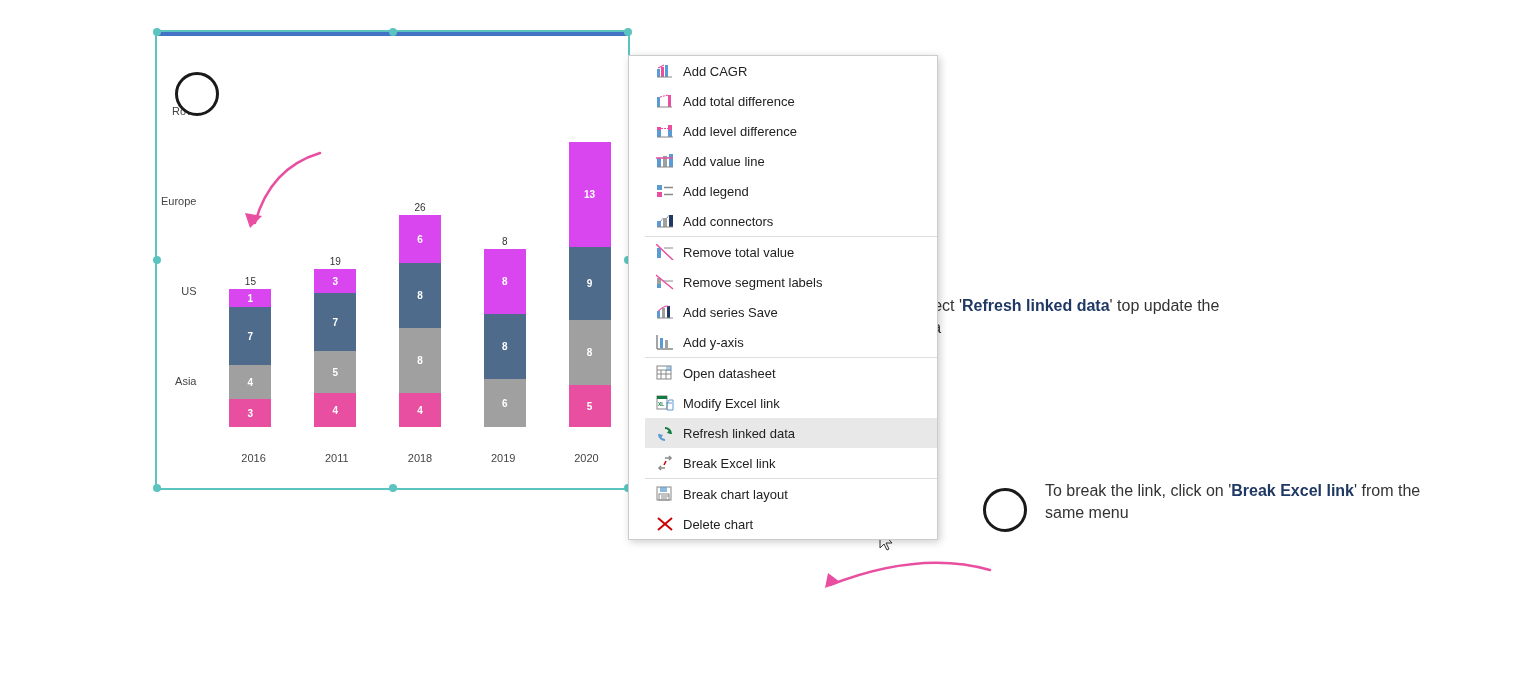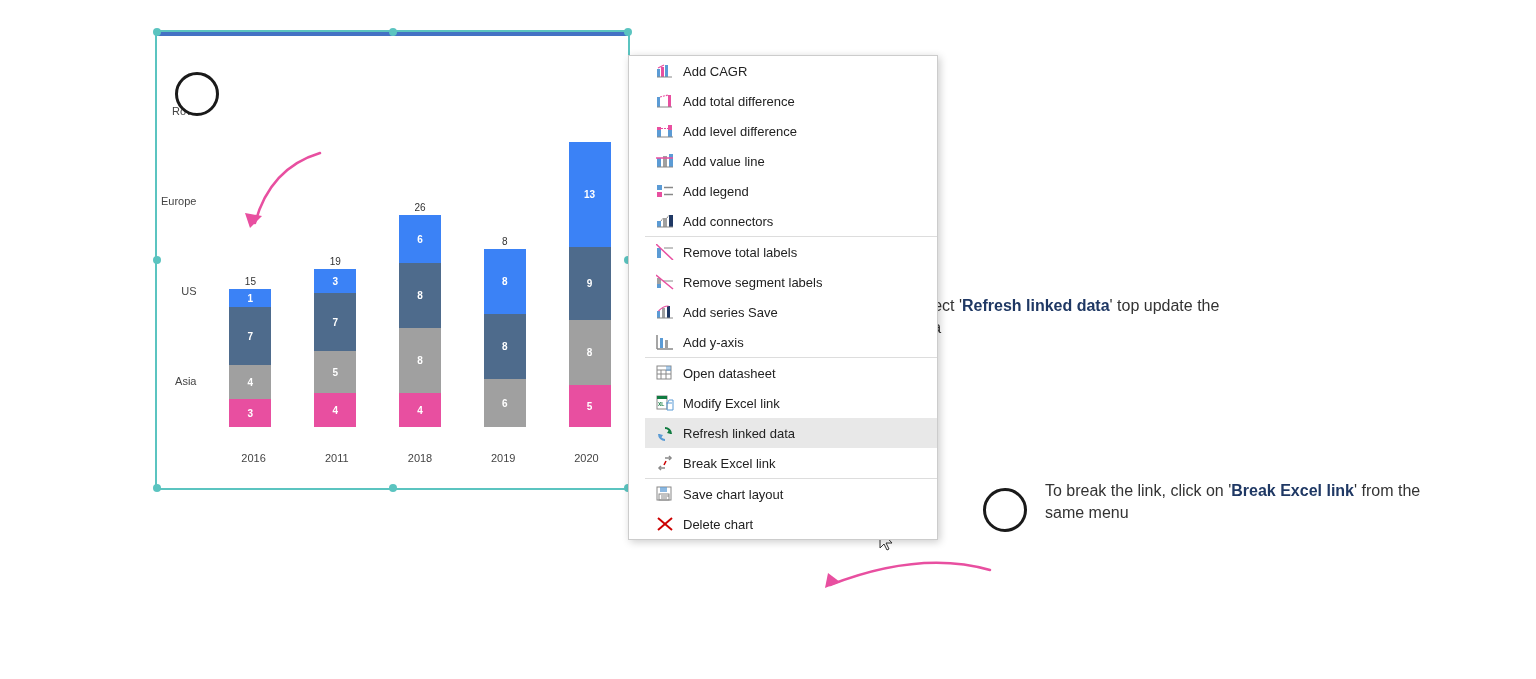--- a/index.html
+++ b/index.html
@@ -86,21 +86,21 @@
 
     .bar-seg {
       display: flex;
       align-items: center;
       justify-content: center;
       color: #fff;
       font-size: 10px;
       font-weight: 600;
     }
 
-    .seg-asia { background: #3b82f6; }
+    .seg-asia { background: #d946ef; }
     .seg-us   { background: #4e6b8c; }
     .seg-europe { background: #a0a0a0; }
     .seg-row  { background: #e84fa0; }
 
     .bar-total {
       font-size: 10px;
       color: #333;
       text-align: center;
       margin-bottom: 2px;
     }
@@ -428,21 +428,21 @@
     <span class="menu-item-label">Add connectors</span>
   </div>
   <div class="menu-item separator">
     <span class="menu-icon">
       <svg width="18" height="16">
           <rect x="1" y="4" width="4" height="10" fill="#5b9bd5"></rect>
           <line x1="8" y1="4" x2="17" y2="4" stroke="#888" stroke-width="1"></line>
           <line x1="0" y1="0" x2="17" y2="16" stroke="#e84fa0" stroke-width="1.5"></line>
         </svg>
     </span>
-    <span class="menu-item-label">Remove total labels</span>
+    <span class="menu-item-label">Remove total value</span>
   </div>
   <div class="menu-item">
     <span class="menu-icon">
       <svg width="18" height="16">
           <rect x="1" y="4" width="4" height="6" fill="#a0a0a0"></rect>
           <rect x="1" y="10" width="4" height="4" fill="#5b9bd5"></rect>
           <line x1="7" y1="7" x2="17" y2="7" stroke="#888" stroke-width="1"></line>
           <line x1="0" y1="1" x2="17" y2="15" stroke="#e84fa0" stroke-width="1.5"></line>
         </svg>
     </span>
@@ -522,21 +522,21 @@
   <div class="menu-item separator">
     <span class="menu-icon">
       <svg width="18" height="16">
           <rect x="1" y="1" width="14" height="13" fill="none" stroke="#888" stroke-width="1"></rect>
           <rect x="4" y="1" width="7" height="5" fill="#5b9bd5" opacity="0.7"></rect>
           <rect x="3" y="8" width="10" height="6" fill="none" stroke="#888" stroke-width="1"></rect>
           <line x1="5" y1="10" x2="13" y2="10" stroke="#888" stroke-width="1"></line>
           <line x1="5" y1="12" x2="11" y2="12" stroke="#888" stroke-width="1"></line>
         </svg>
     </span>
-    <span class="menu-item-label">Save chart layout</span>
+    <span class="menu-item-label">Break chart layout</span>
   </div>
   <div class="menu-item">
     <span class="menu-icon">
       <svg width="18" height="16">
           <line x1="2" y1="2" x2="16" y2="14" stroke="#c00" stroke-width="2"></line>
           <line x1="16" y1="2" x2="2" y2="14" stroke="#c00" stroke-width="2"></line>
         </svg>
     </span>
     <span class="menu-item-label">Delete chart</span>
   </div>

